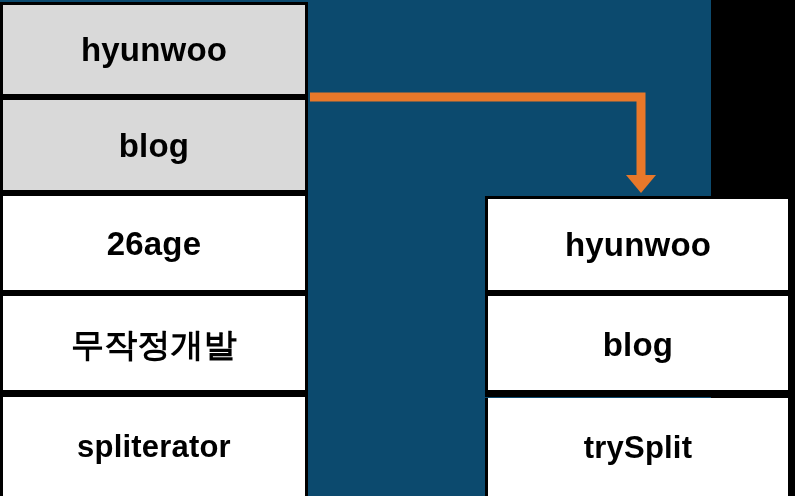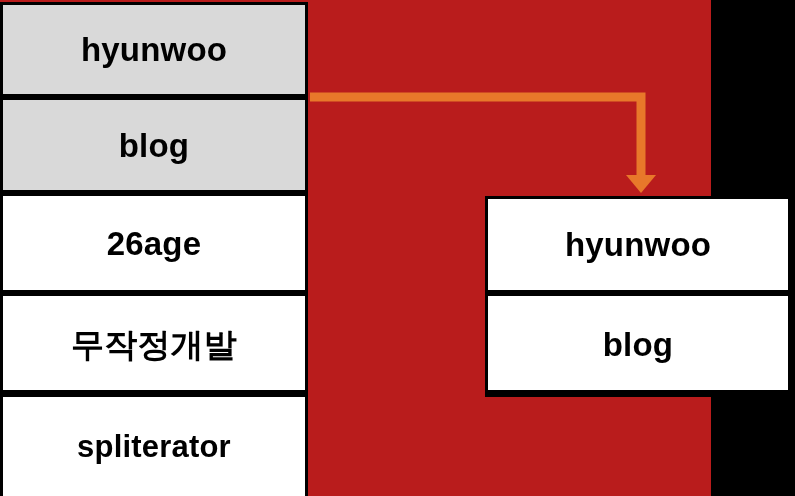--- a/index.html
+++ b/index.html
@@ -10,21 +10,21 @@
   body {
     width: 795px;
     height: 496px;
     overflow: hidden;
     font-family: "Liberation Sans", "DejaVu Sans", sans-serif;
   }
   #stage {
     position: relative;
     width: 711px;
     height: 496px;
-    background: #b91c1c;
+    background: #0c4a6e;
   }
 
   
   .cell {
     position: absolute;
     box-sizing: border-box;
     display: flex;
     align-items: center;
     justify-content: center;
     color: #000000;
@@ -102,20 +102,23 @@
   <div class="cell white border-thin-all right" id="cell-right-1">
     <span>hyunwoo</span>
   </div>
 
   <div class="cell white border-thin-all right" id="cell-right-2">
     <span>blog</span>
   </div>
 
   <div class="thickbar" id="thickbar-right"></div>
 
+  <div class="cell white border-thin-sides right" id="cell-right-3">
+    <span>trySplit</span>
+  </div>
 
   <svg id="arrow-svg" viewBox="0 0 370 125">
 
     <path d="M 10 17 L 341 17 L 341 98" fill="none" stroke="#e8782a" stroke-width="9" stroke-linecap="butt" stroke-linejoin="miter"></path>
 
     <polygon points="326,95 356,95 341,113" fill="#e8782a"></polygon>
   </svg>
 
 </div>
 

